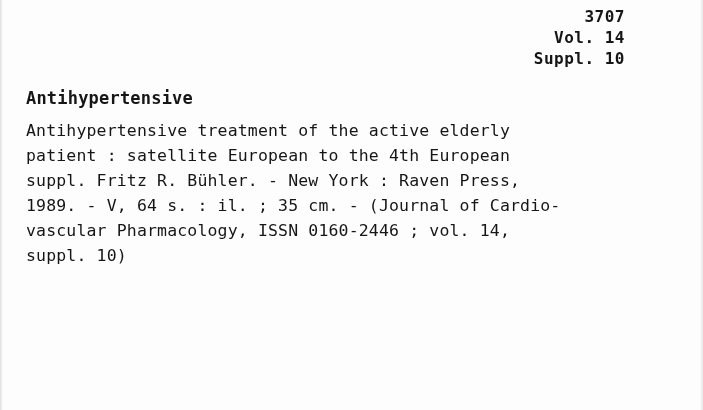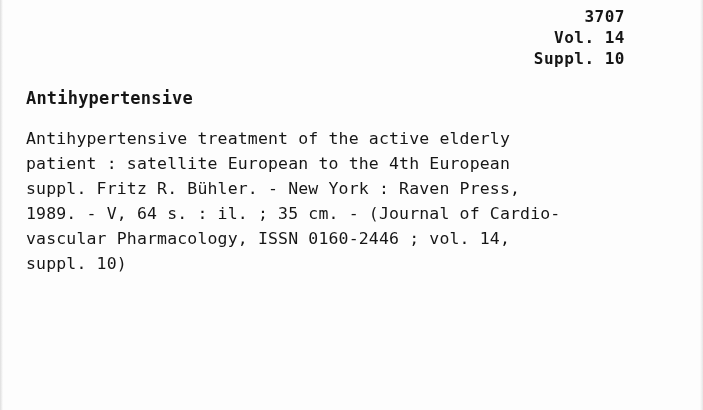--- a/index.html
+++ b/index.html
@@ -64,21 +64,20 @@
   }
 
   .body-block {
     position: absolute;
     left: 26px;
     top: 118px;
     width: 650px;
     font-size: 16.5px;
     line-height: 25px;
     letter-spacing: 0.15px;
-    margin-top: 8px;
   }
   .body-block .ln {
     white-space: pre;
     display: block;
   }
 </style>
 </head>
 <body>
 
 <div class="card">

